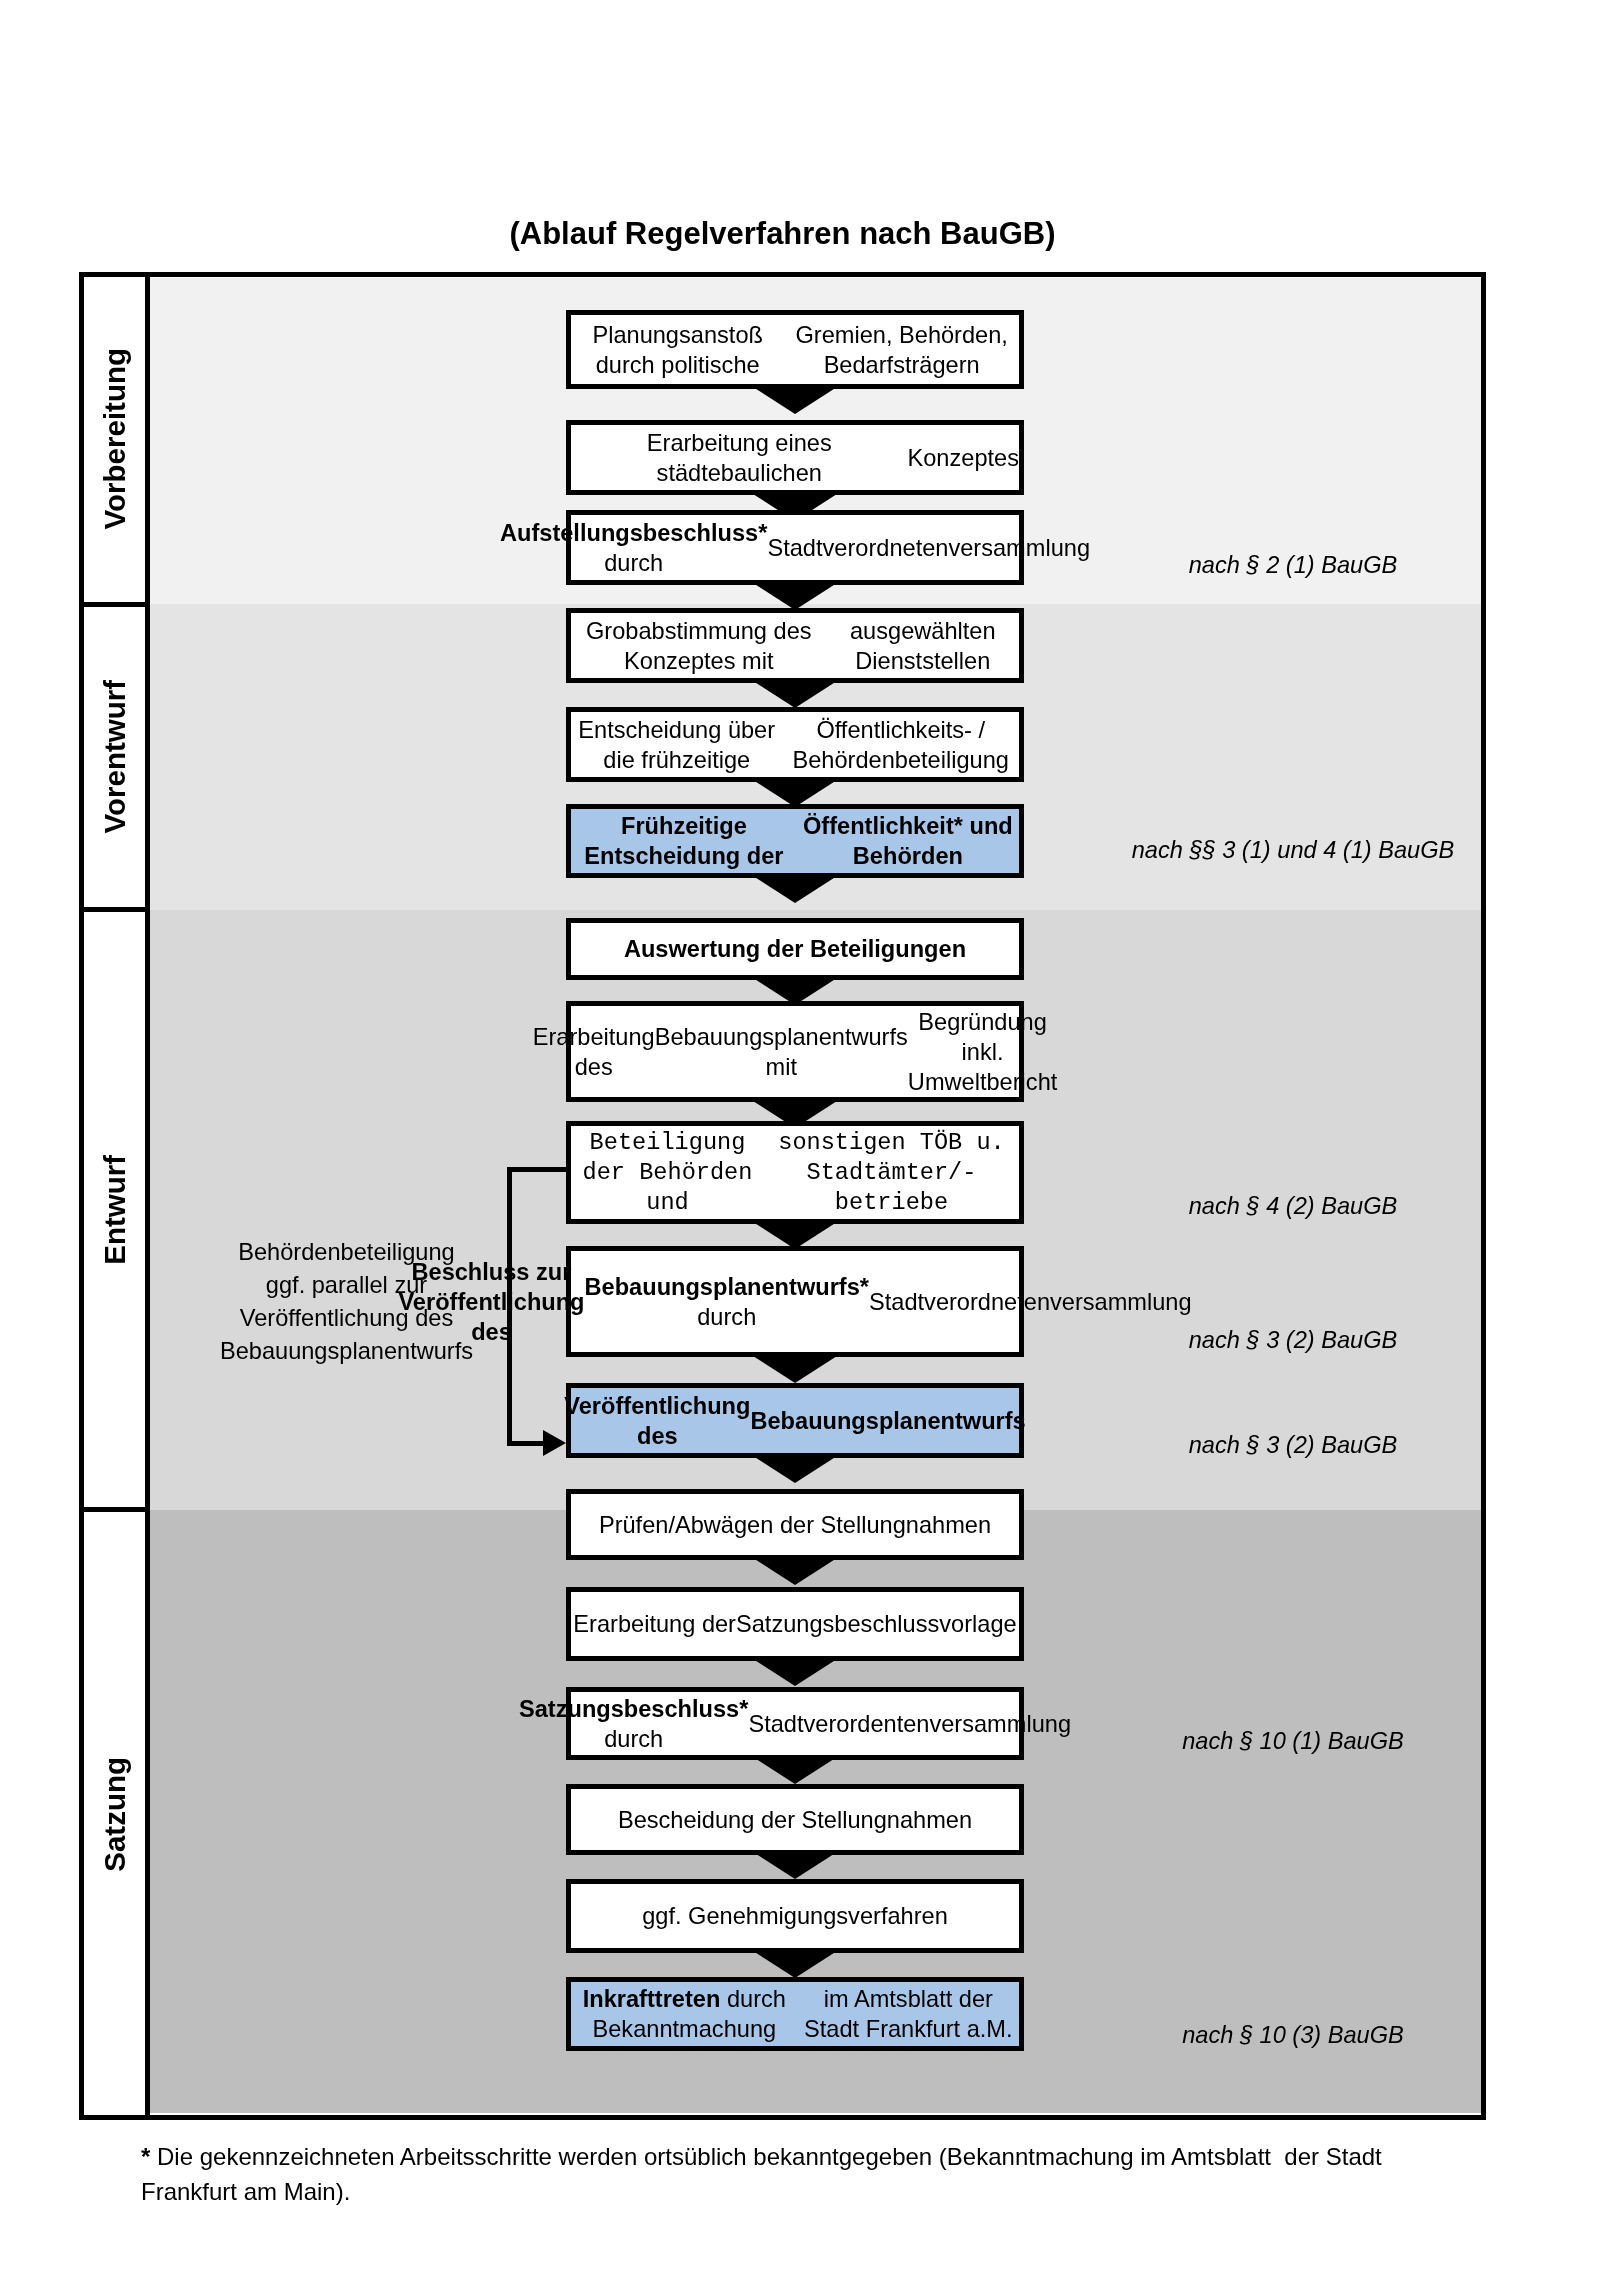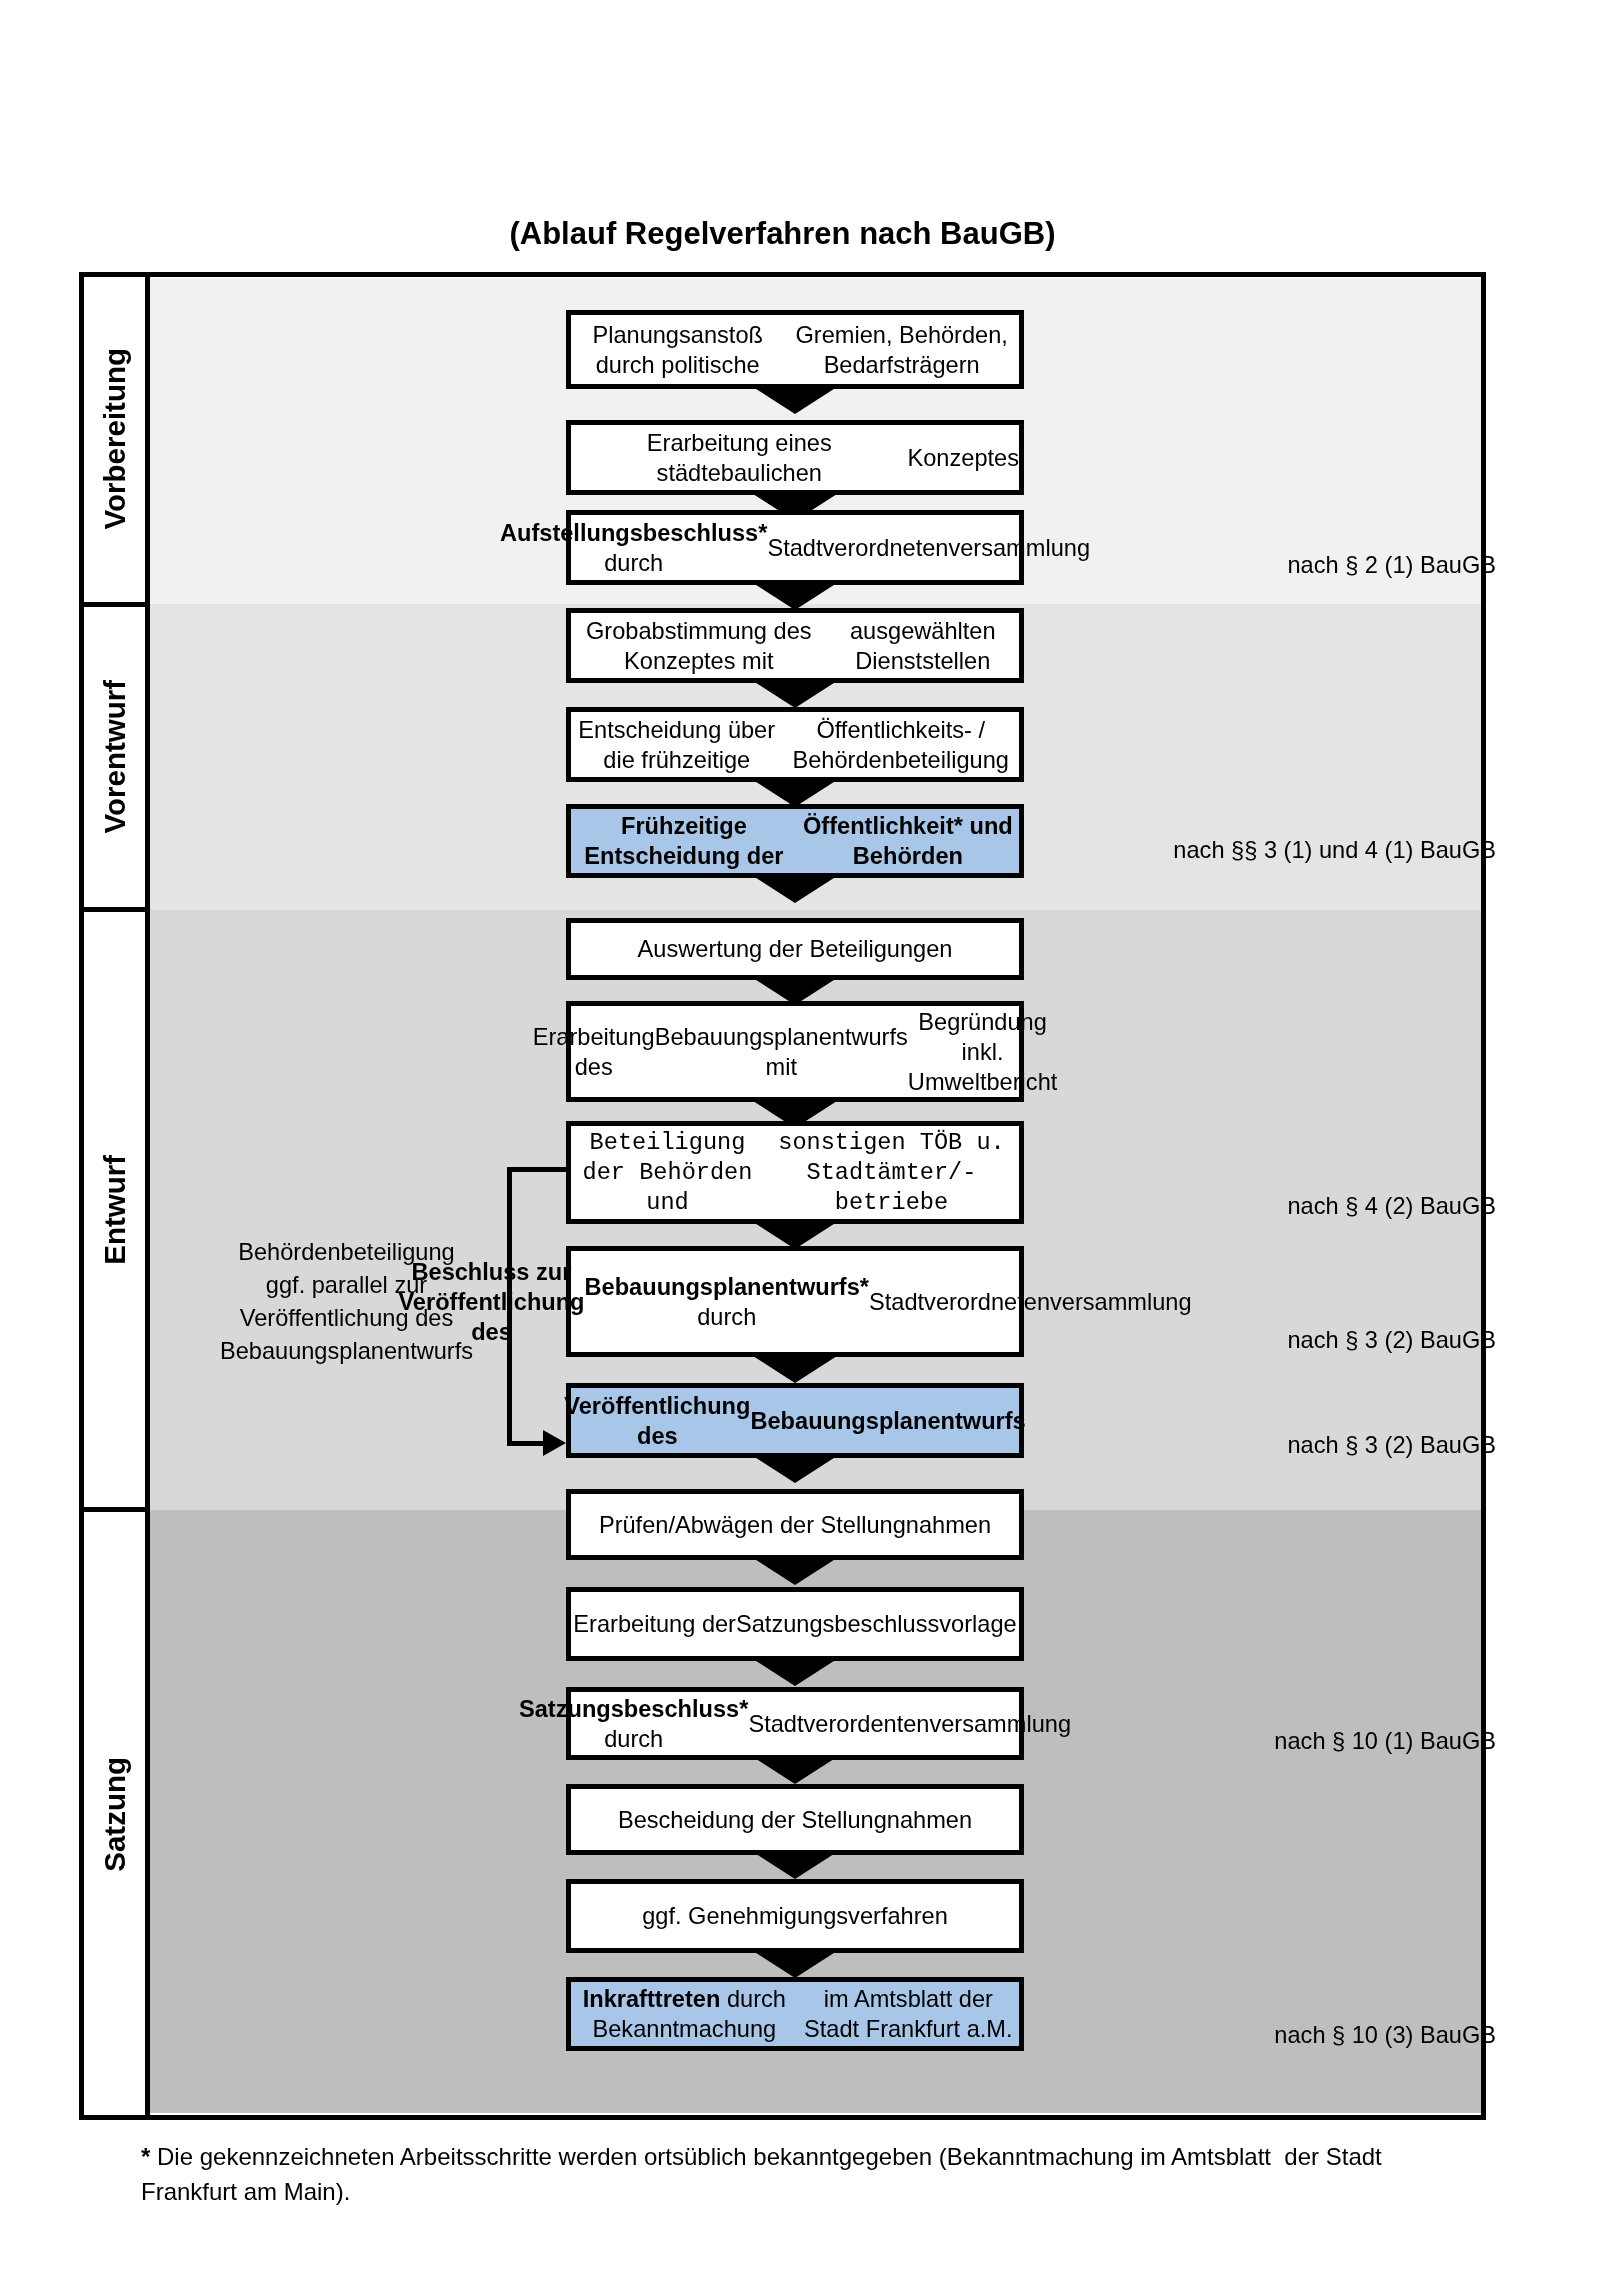--- a/index.html
+++ b/index.html
@@ -25,21 +25,21 @@
   
   .box{position:absolute;left:566px;width:458px;border:5.9px solid #000;background:#ffffff;
        box-sizing:border-box;display:flex;flex-direction:row;justify-content:center;
        align-items:center;text-align:center;font-size:23.6px;line-height:30px;}
   .box.blue{background:#a7c6e8;}
   .box .seg-b{font-weight:bold;}
   .arrow{position:absolute;width:0;height:0;left:753px;
          border-left:42px solid transparent;border-right:42px solid transparent;
          border-top:27.5px solid #000;}
   
-  .lawref{position:absolute;left:1090px;width:406px;font-size:23.6px;text-align:right;}
+  .lawref{position:absolute;left:1090px;width:406px;font-size:23.6px;text-align:center;font-style:italic;}
   
   #side-note{left:183px;top:1236px;width:327px;text-align:center;
              font-size:23.6px;line-height:33px;}
   .bracket{background:#000;}
   #bracket-top{left:507px;top:1167px;width:60px;height:4.6px;}
   #bracket-vert{left:507px;top:1167px;width:4.6px;height:278px;}
   #bracket-bottom{left:507px;top:1441px;width:39px;height:4.6px;}
   #bracket-arrowhead{left:543px;top:1430px;width:0;height:0;background:transparent;
          border-top:13.7px solid transparent;border-bottom:13.7px solid transparent;
          border-left:23.6px solid #000;}
@@ -107,21 +107,21 @@
       <div class="box" style="top: 707px; height: 75px;">
         <div><span>Entscheidung über die frühzeitige</span></div>
         <div><span>Öffentlichkeits- / Behördenbeteiligung</span></div>
       </div>
       <div class="arrow" style="top: 780px;"></div>
       <div class="box blue" style="top: 804px; height: 74px;">
         <div><span class="seg-b">Frühzeitige Entscheidung der</span></div>
         <div><span class="seg-b">Öffentlichkeit* und Behörden</span></div>
       </div>
       <div class="arrow" style="top: 876px;"></div>
-      <div class="box" style="top: 918px; height: 62px;">
+      <div class="box" style="top: 918px; height: 62px; font-weight: bold;">
         <div><span>Auswertung der Beteiligungen</span></div>
       </div>
       <div class="arrow" style="top: 978px;"></div>
       <div class="box" style="top: 1001px; height: 101px;">
         <div><span>Erarbeitung des</span></div>
         <div><span>Bebauungsplanentwurfs mit</span></div>
         <div><span>Begründung inkl. Umweltbericht</span></div>
       </div>
       <div class="arrow" style="top: 1101px;"></div>
       <div class="box" style="top: 1121px; height: 103px; font-family: Liberation Mono, monospace;">

